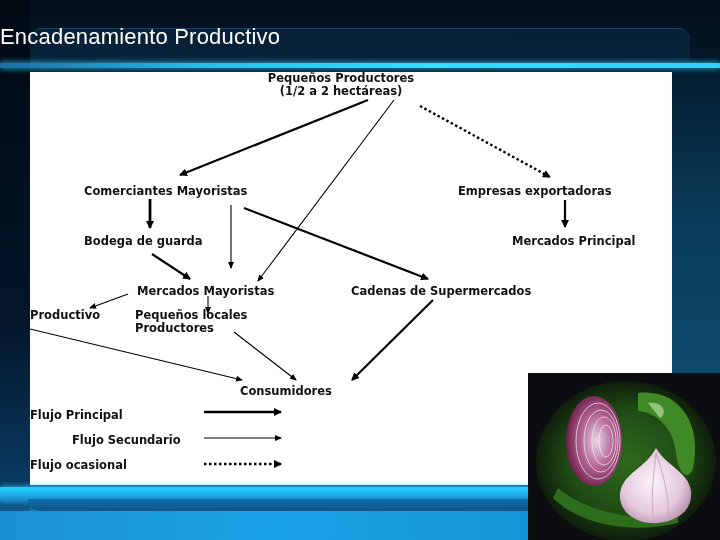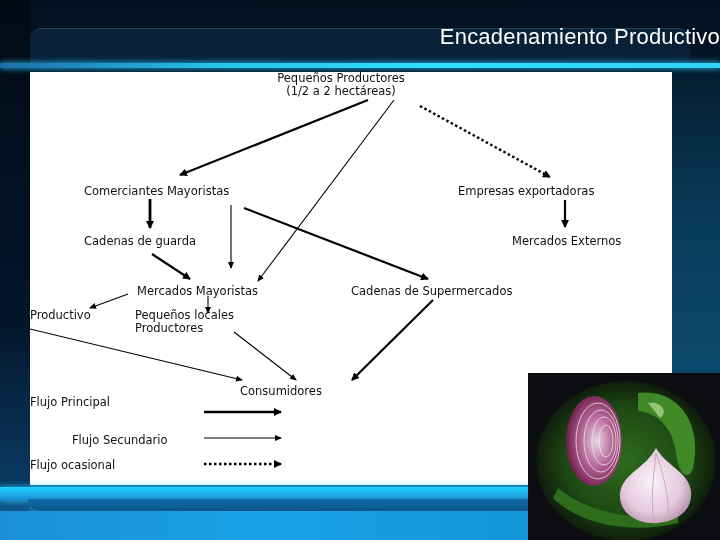--- a/index.html
+++ b/index.html
@@ -16,21 +16,21 @@
       position: absolute; right: 0; top: 60px; width: 48px; height: 320px;
       background: linear-gradient(180deg, #041a2c 0%, #0a3b5a 50%, #0c4a6d 100%);
     }
     .title-bar {
       position: absolute; left: 30px; top: 28px; width: 660px; height: 36px;
       border-radius: 12px 12px 0 0;
       background: linear-gradient(180deg, rgba(20,60,90,0.35), rgba(10,40,70,0.6));
       border-top: 1px solid rgba(120,170,210,0.25);
     }
     .title {
-      position: absolute; left: 0; right: 0; top: 24px; text-align: right;
+      position: absolute; left: 0; right: 0; top: 24px; text-align: left;
       color: #ffffff; font-family: "Liberation Sans", sans-serif; font-size: 22px;
       letter-spacing: 0.2px;
     }
     .glow-top {
       position: absolute; left: 0; top: 63px; width: 720px; height: 5px;
       background: linear-gradient(90deg, #1c6ea8 0%, #25c2ee 30%, #2fe0ff 60%, #2fd2f8 100%);
       box-shadow: 0 0 6px #28c8f5;
     }
     .glow-bottom {
       position: absolute; left: 0; top: 487px; width: 530px; height: 14px;
@@ -46,21 +46,21 @@
       position: absolute; left: 0; top: 511px; width: 530px; height: 29px;
       background: linear-gradient(90deg, #1b8fd4 0%, #1aa2e6 50%, #1494d8 100%);
     }
     .diagram {
       position: absolute; left: 30px; top: 72px; width: 642px; height: 413px;
       background: #ffffff;
     }
     .diagram svg { position: absolute; left: 0; top: 0; }
     .node {
       position: absolute; font-family: "DejaVu Sans", sans-serif; font-size: 11.5px;
-      color: #111; white-space: nowrap; line-height: 13px;
+      color: #111; white-space: nowrap; line-height: 13px; font-weight: bold;
     }
     .node.center { text-align: center; }
     .photo {
       position: absolute; left: 528px; top: 373px; width: 192px; height: 167px;
       background: #0b0d10; overflow: hidden;
     }
   </style>
 </head>
 <body>
 
@@ -112,32 +112,32 @@
     <line x1="174" y1="392" x2="251" y2="392" stroke="#000" stroke-width="2.6" stroke-dasharray="2.5,2.5" marker-end="url(#ah)"></line>
   </svg>
 
   <div class="node center" style="left:236px; top:0px; width:150px;">
     <div>Pequeños Productores</div>
     <div>(1/2 a 2 hectáreas)</div>
   </div>
 
   <div class="node" style="left:54px; top:113px;">Comerciantes Mayoristas</div>
   <div class="node" style="left:428px; top:113px;">Empresas exportadoras</div>
-  <div class="node" style="left:54px; top:163px;">Cadenas de guarda</div>
-  <div class="node" style="left:482px; top:163px;">Mercados Externos</div>
+  <div class="node" style="left:54px; top:163px;">Bodega de guarda</div>
+  <div class="node" style="left:482px; top:163px;">Mercados Principal</div>
   <div class="node" style="left:321px; top:213px;">Cadenas de Supermercados</div>
   <div class="node" style="left:107px; top:213px;">Mercados Mayoristas</div>
   <div class="node" style="left:0px; top:237px;">Productivo</div>
   <div class="node" style="left:105px; top:237px;">
     <div>Pequeños locales</div>
     <div>Productores</div>
   </div>
   <div class="node" style="left:210px; top:313px;">Consumidores</div>
 
-  <div class="node" style="left:0px; top:324px;">Flujo Principal</div>
+  <div class="node" style="left:0px; top:337px;">Flujo Principal</div>
   <div class="node" style="left:0px; top:362px;padding-left:42px;">Flujo Secundario</div>
   <div class="node" style="left:0px; top:387px;">Flujo ocasional</div>
 </div>
 
 <div class="glow-bottom"></div>
 <div class="bottom-shelf"></div>
 <div class="bottom-area"></div>
 
 <div class="photo">
   <svg width="192" height="167" viewBox="0 0 192 167">

